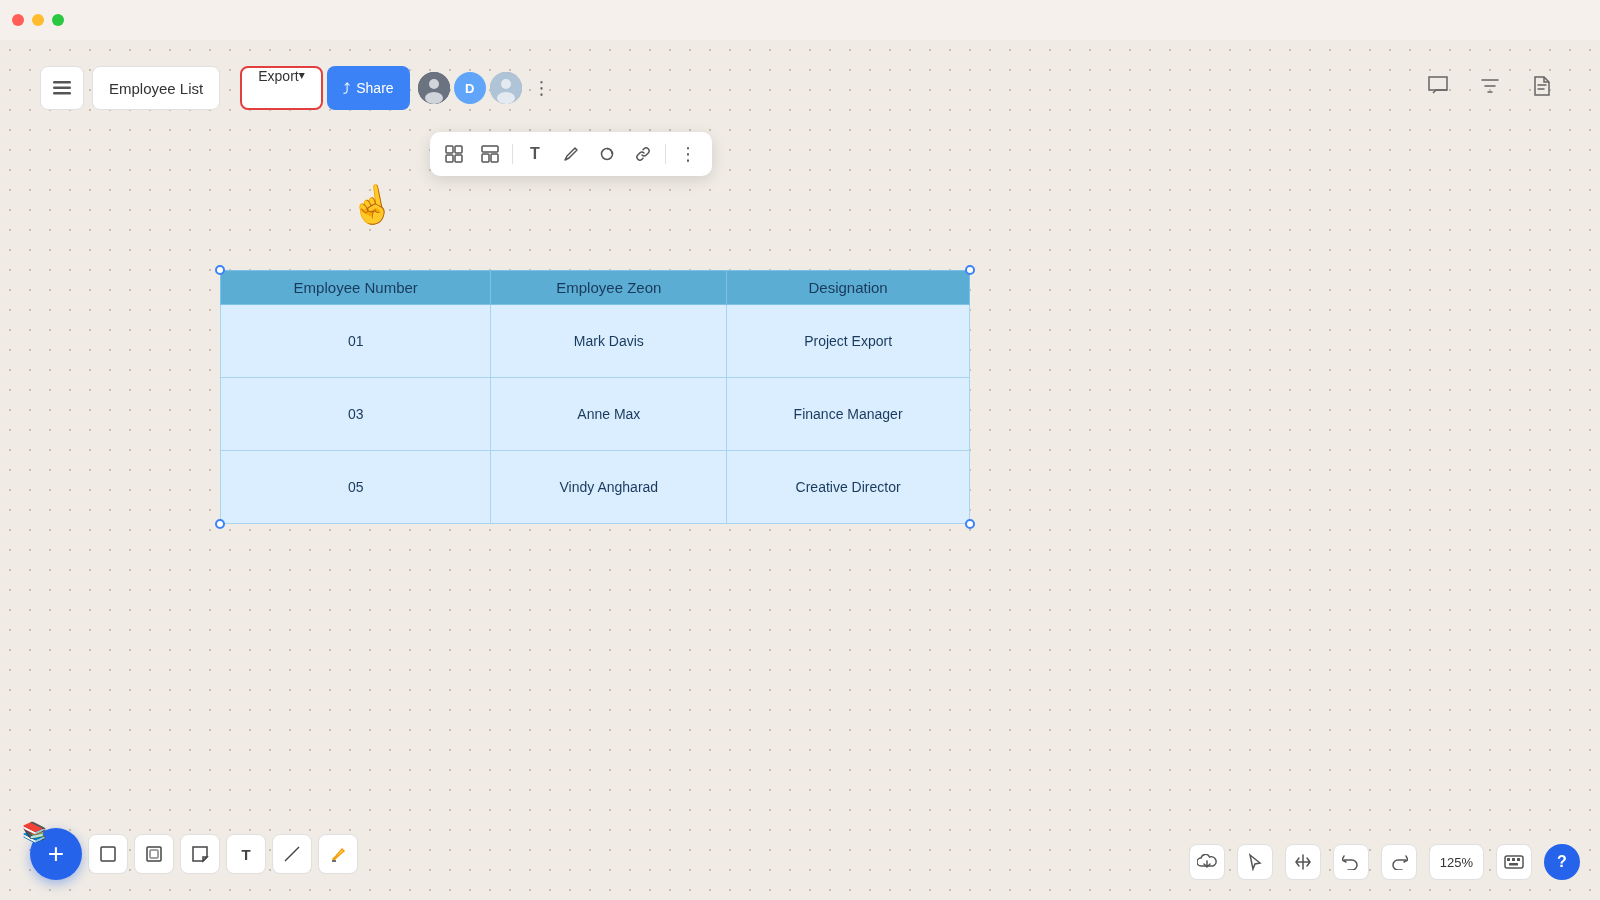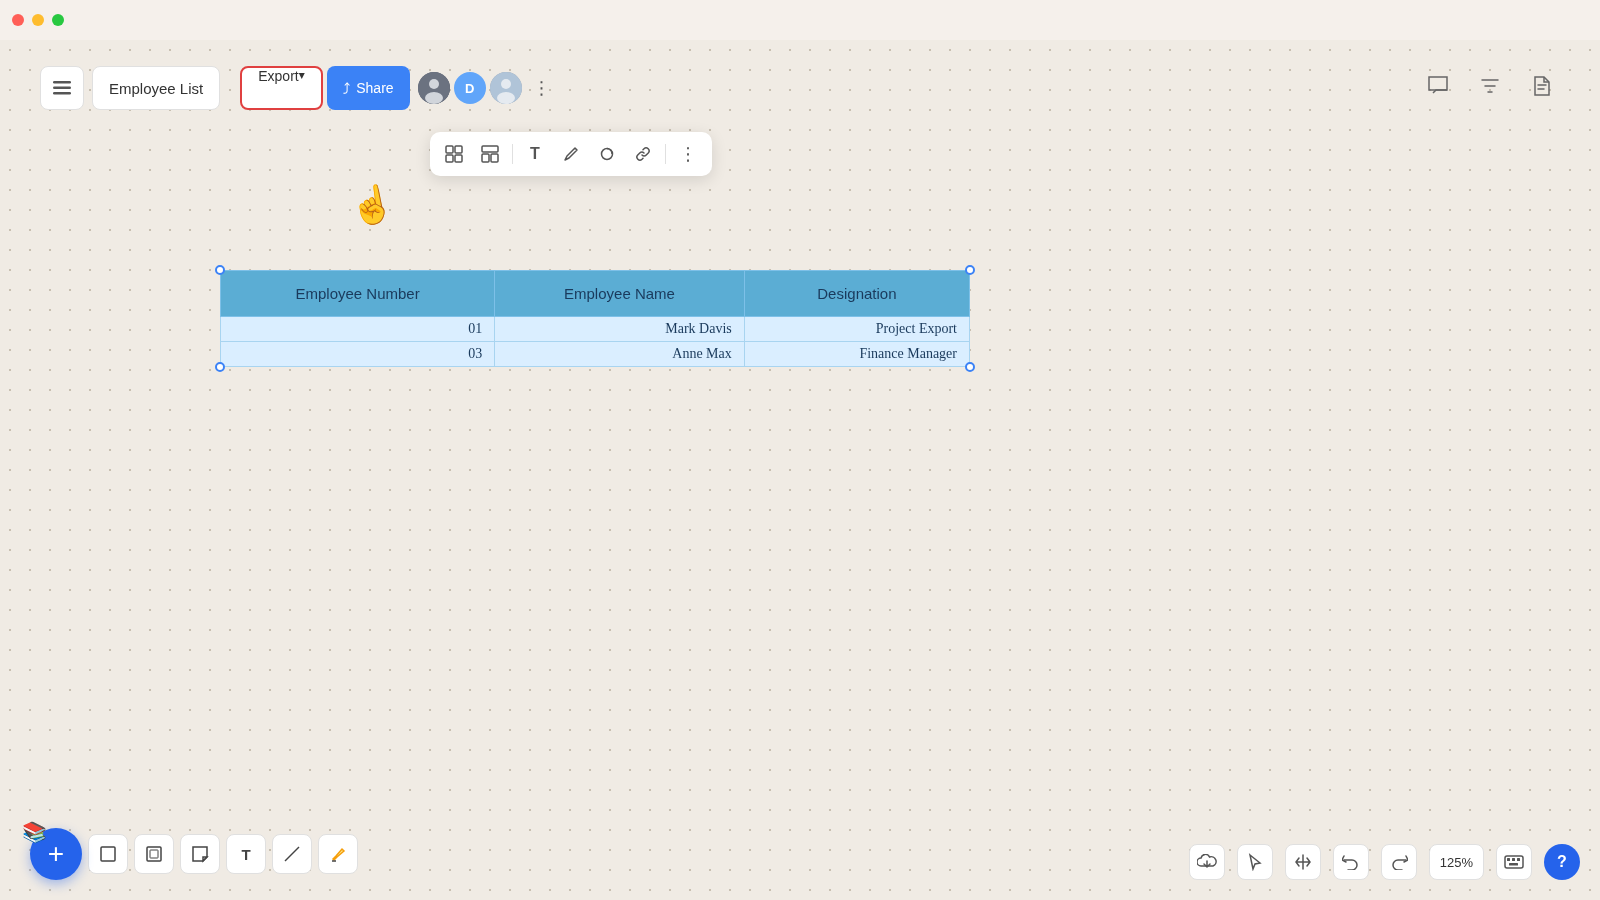--- a/index.html
+++ b/index.html
@@ -219,34 +219,33 @@
       width: 100%;
       border-collapse: collapse;
       border: 1px solid #a8d4f0;
     }
 
     .employee-table th {
       background: #5badd4;
       color: #1a3a5c;
       font-weight: 500;
       font-size: 15px;
-      padding: 14px 12px;
+      padding: 8px 12px;
       text-align: center;
       border: 1px solid #7dc0e8;
       margin-left: 39px;
     }
 
     .employee-table td {
       background: #daeeff;
       color: #1a3a5c;
       font-size: 14px;
-      padding: 4px 12px;
-      text-align: right;
+      padding: 28px 12px;
+      text-align: center;
       border: 1px solid #a8d4f0;
-      font-family: Liberation Serif, serif;
     }
 
     
     .bottom-toolbar {
       position: absolute;
       bottom: 20px;
       left: 30px;
       display: flex;
       align-items: center;
       gap: 0;
@@ -465,35 +464,40 @@
   </div>
 
   <div class="table-container">
     <div class="selection-handle handle-tl"></div>
     <div class="selection-handle handle-tr"></div>
 
     <table class="employee-table">
       <thead>
         <tr>
           <th>Employee Number</th>
-          <th>Employee Name</th>
+          <th>Employee Zeon</th>
           <th>Designation</th>
         </tr>
       </thead>
       <tbody id="table-body">
       <tr>
       <td>01</td>
       <td>Mark Davis</td>
       <td>Project Export</td>
     </tr>
           <tr>
       <td>03</td>
       <td>Anne Max</td>
       <td>Finance Manager</td>
     </tr>
+          <tr>
+      <td>05</td>
+      <td>Vindy Angharad</td>
+      <td>Creative Director</td>
+    </tr>
         </tbody>
     </table>
 
     <div class="selection-handle handle-bl"></div>
     <div class="selection-handle handle-br"></div>
   </div>
 
   <div class="cursor-hand">☝</div>
 
   <div class="bottom-toolbar">

